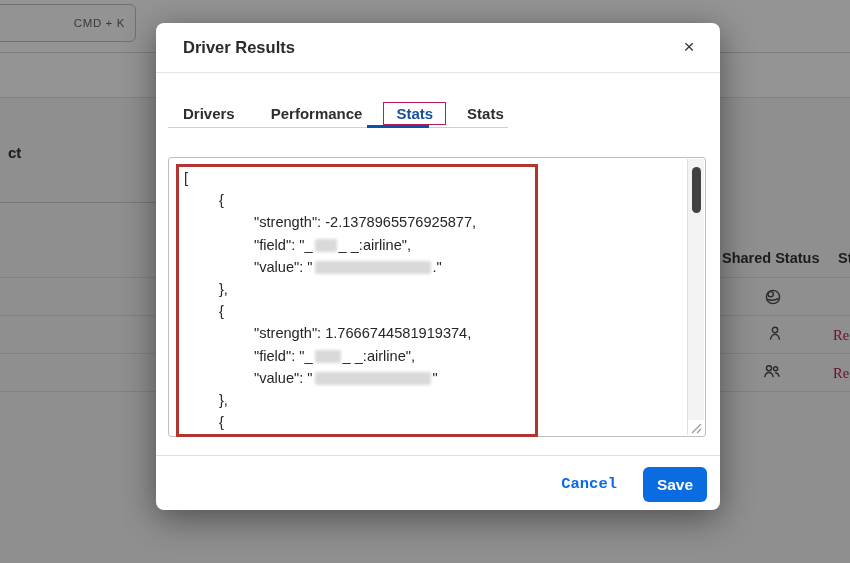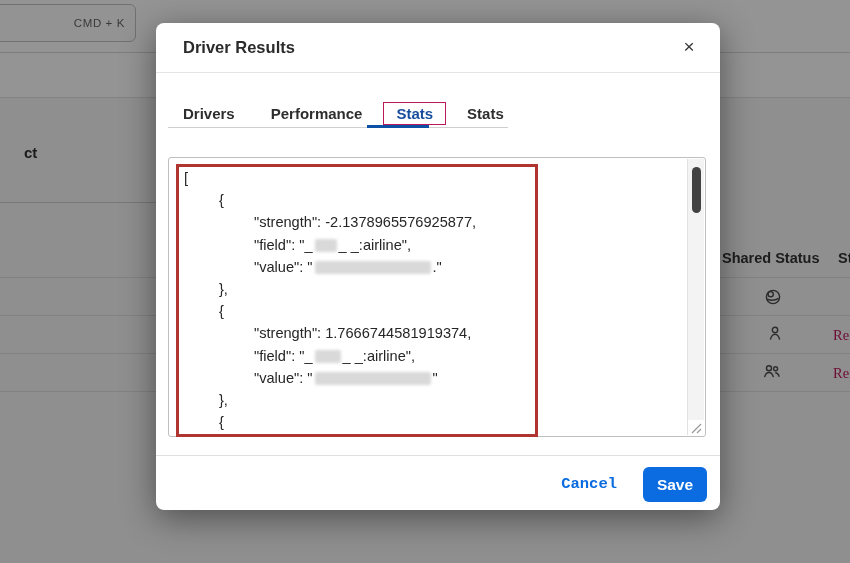--- a/index.html
+++ b/index.html
@@ -8,21 +8,21 @@
 
   
   .bg { position:absolute; inset:0; background:#ffffff; }
   .bg-topline { position:absolute; top:52px; left:0; right:0; border-top:1px solid #d8d8d8; }
   .bg-subline { position:absolute; top:97px; left:0; right:0; border-top:1px solid #e2e2e2; }
   .bg-content { position:absolute; top:98px; left:0; right:0; bottom:0; background:#f6f6f6; }
   .bg-search { position:absolute; top:4px; left:-22px; width:158px; height:38px;
                background:#fdfdfd; border:1px solid #c3c3c3; border-radius:6px;
                display:flex; align-items:center; justify-content:flex-end; padding-right:10px; }
   .bg-search-kbd { font-size:11.5px; color:#666; letter-spacing:.6px; }
-  .bg-left-label { position:absolute; top:144px; left:8px; font-size:15px; font-weight:700; color:#333;margin-left:16px; }
+  .bg-left-label { position:absolute; top:144px; left:8px; font-size:15px; font-weight:700; color:#333; }
   .bg-dropdown { position:absolute; top:176px; left:0; width:162px; height:27px; }
   .bg-dropdown-text { position:absolute; left:2px; top:2px; font-size:15px; color:#333; }
   .bg-dropdown-chevron { position:absolute; right:6px; top:6px; }
   .bg-panel-line { position:absolute; top:202px; left:0; width:163px; border-top:1px solid #cfcfcf; }
   .bg-rowline { position:absolute; left:0; right:0; border-top:1px solid #e0e0e0; }
   .bg-th { position:absolute; font-size:14.5px; font-weight:700; color:#333; }
   .bg-td { position:absolute; font-size:14.5px; color:#be185d;font-family:Liberation Serif, serif; }
   .bg-icon { position:absolute; }
 
   

